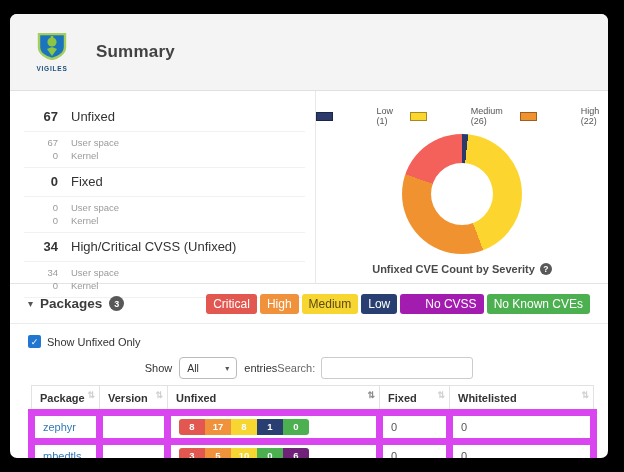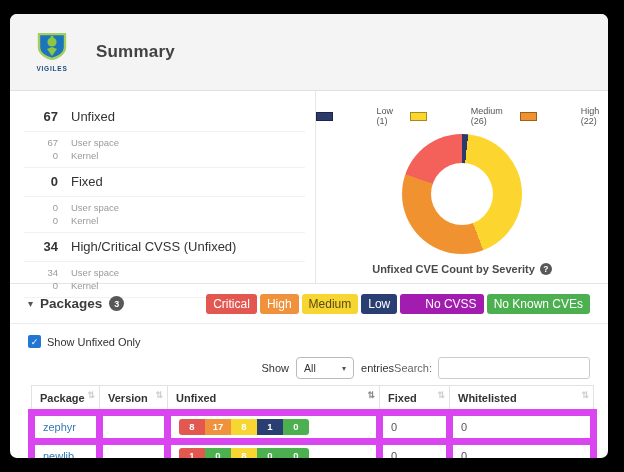--- a/index.html
+++ b/index.html
@@ -56,21 +56,21 @@
     justify-content:center;margin-left:7px;}
   .sev-buttons{display:flex;gap:3px;}
   .sev-btn{font-size:12px;padding:3px 7px;border-radius:3px;color:#fff;border:none;
     font-family:"Liberation Sans",sans-serif;cursor:pointer;}
 
   .controls{padding:11px 18px 0;}
   .checkbox-row{display:flex;align-items:center;cursor:pointer;}
   .checkbox{width:13px;height:13px;background:#2176d2;border-radius:2px;color:#fff;
     font-size:9px;display:flex;align-items:center;justify-content:center;margin-right:6px;}
   .checkbox-label{font-size:11px;color:#333;}
-  .table-controls{display:flex;justify-content:flex-end;align-items:center;margin-top:9px;}
+  .table-controls{display:flex;justify-content:center;align-items:center;margin-top:9px;}
   .show-entries{display:flex;align-items:center;font-size:11px;color:#333;gap:7px;}
   .entries-select{width:58px;height:22px;border:1px solid #bbb;border-radius:4px;
     display:flex;align-items:center;justify-content:space-between;padding:0 7px;
     font-size:10.5px;color:#333;box-sizing:border-box;background:#fff;cursor:pointer;}
   .select-caret{font-size:8px;color:#555;}
   .search-wrap{display:flex;align-items:center;gap:6px;font-size:11px;color:#666;}
   .search-input{width:152px;height:22px;border:1px solid #ccc;border-radius:3px;
     box-sizing:border-box;padding:0 6px;font-size:11px;font-family:"Liberation Sans",sans-serif;}
 
   
@@ -250,20 +250,35 @@
                 <span class="badge" style="background: rgb(240, 145, 59);">17</span>
                 <span class="badge" style="background: rgb(247, 214, 49);">8</span>
                 <span class="badge" style="background: rgb(42, 63, 113);">1</span>
                 <span class="badge" style="background: rgb(76, 176, 80);">0</span>
               </div>
             </td>
             <td>0</td>
             <td>0</td>
           </tr>
           <tr>
+            <td><a class="pkg-link">mbedtls</a></td>
+            <td></td>
+            <td>
+              <div class="badge-strip">
+                <span class="badge" style="background: rgb(226, 87, 79);">3</span>
+                <span class="badge" style="background: rgb(240, 145, 59);">5</span>
+                <span class="badge" style="background: rgb(247, 214, 49);">10</span>
+                <span class="badge" style="background: rgb(76, 176, 80);">0</span>
+                <span class="badge" style="background: rgb(111, 34, 119);">6</span>
+              </div>
+            </td>
+            <td>0</td>
+            <td>0</td>
+          </tr>
+          <tr>
             <td><a class="pkg-link">newlib</a></td>
             <td></td>
             <td>
               <div class="badge-strip">
                 <span class="badge" style="background: rgb(226, 87, 79);">1</span>
                 <span class="badge" style="background: rgb(76, 176, 80);">0</span>
                 <span class="badge" style="background: rgb(247, 214, 49);">8</span>
                 <span class="badge" style="background: rgb(76, 176, 80);">0</span>
                 <span class="badge" style="background: rgb(76, 176, 80);">0</span>
               </div>

